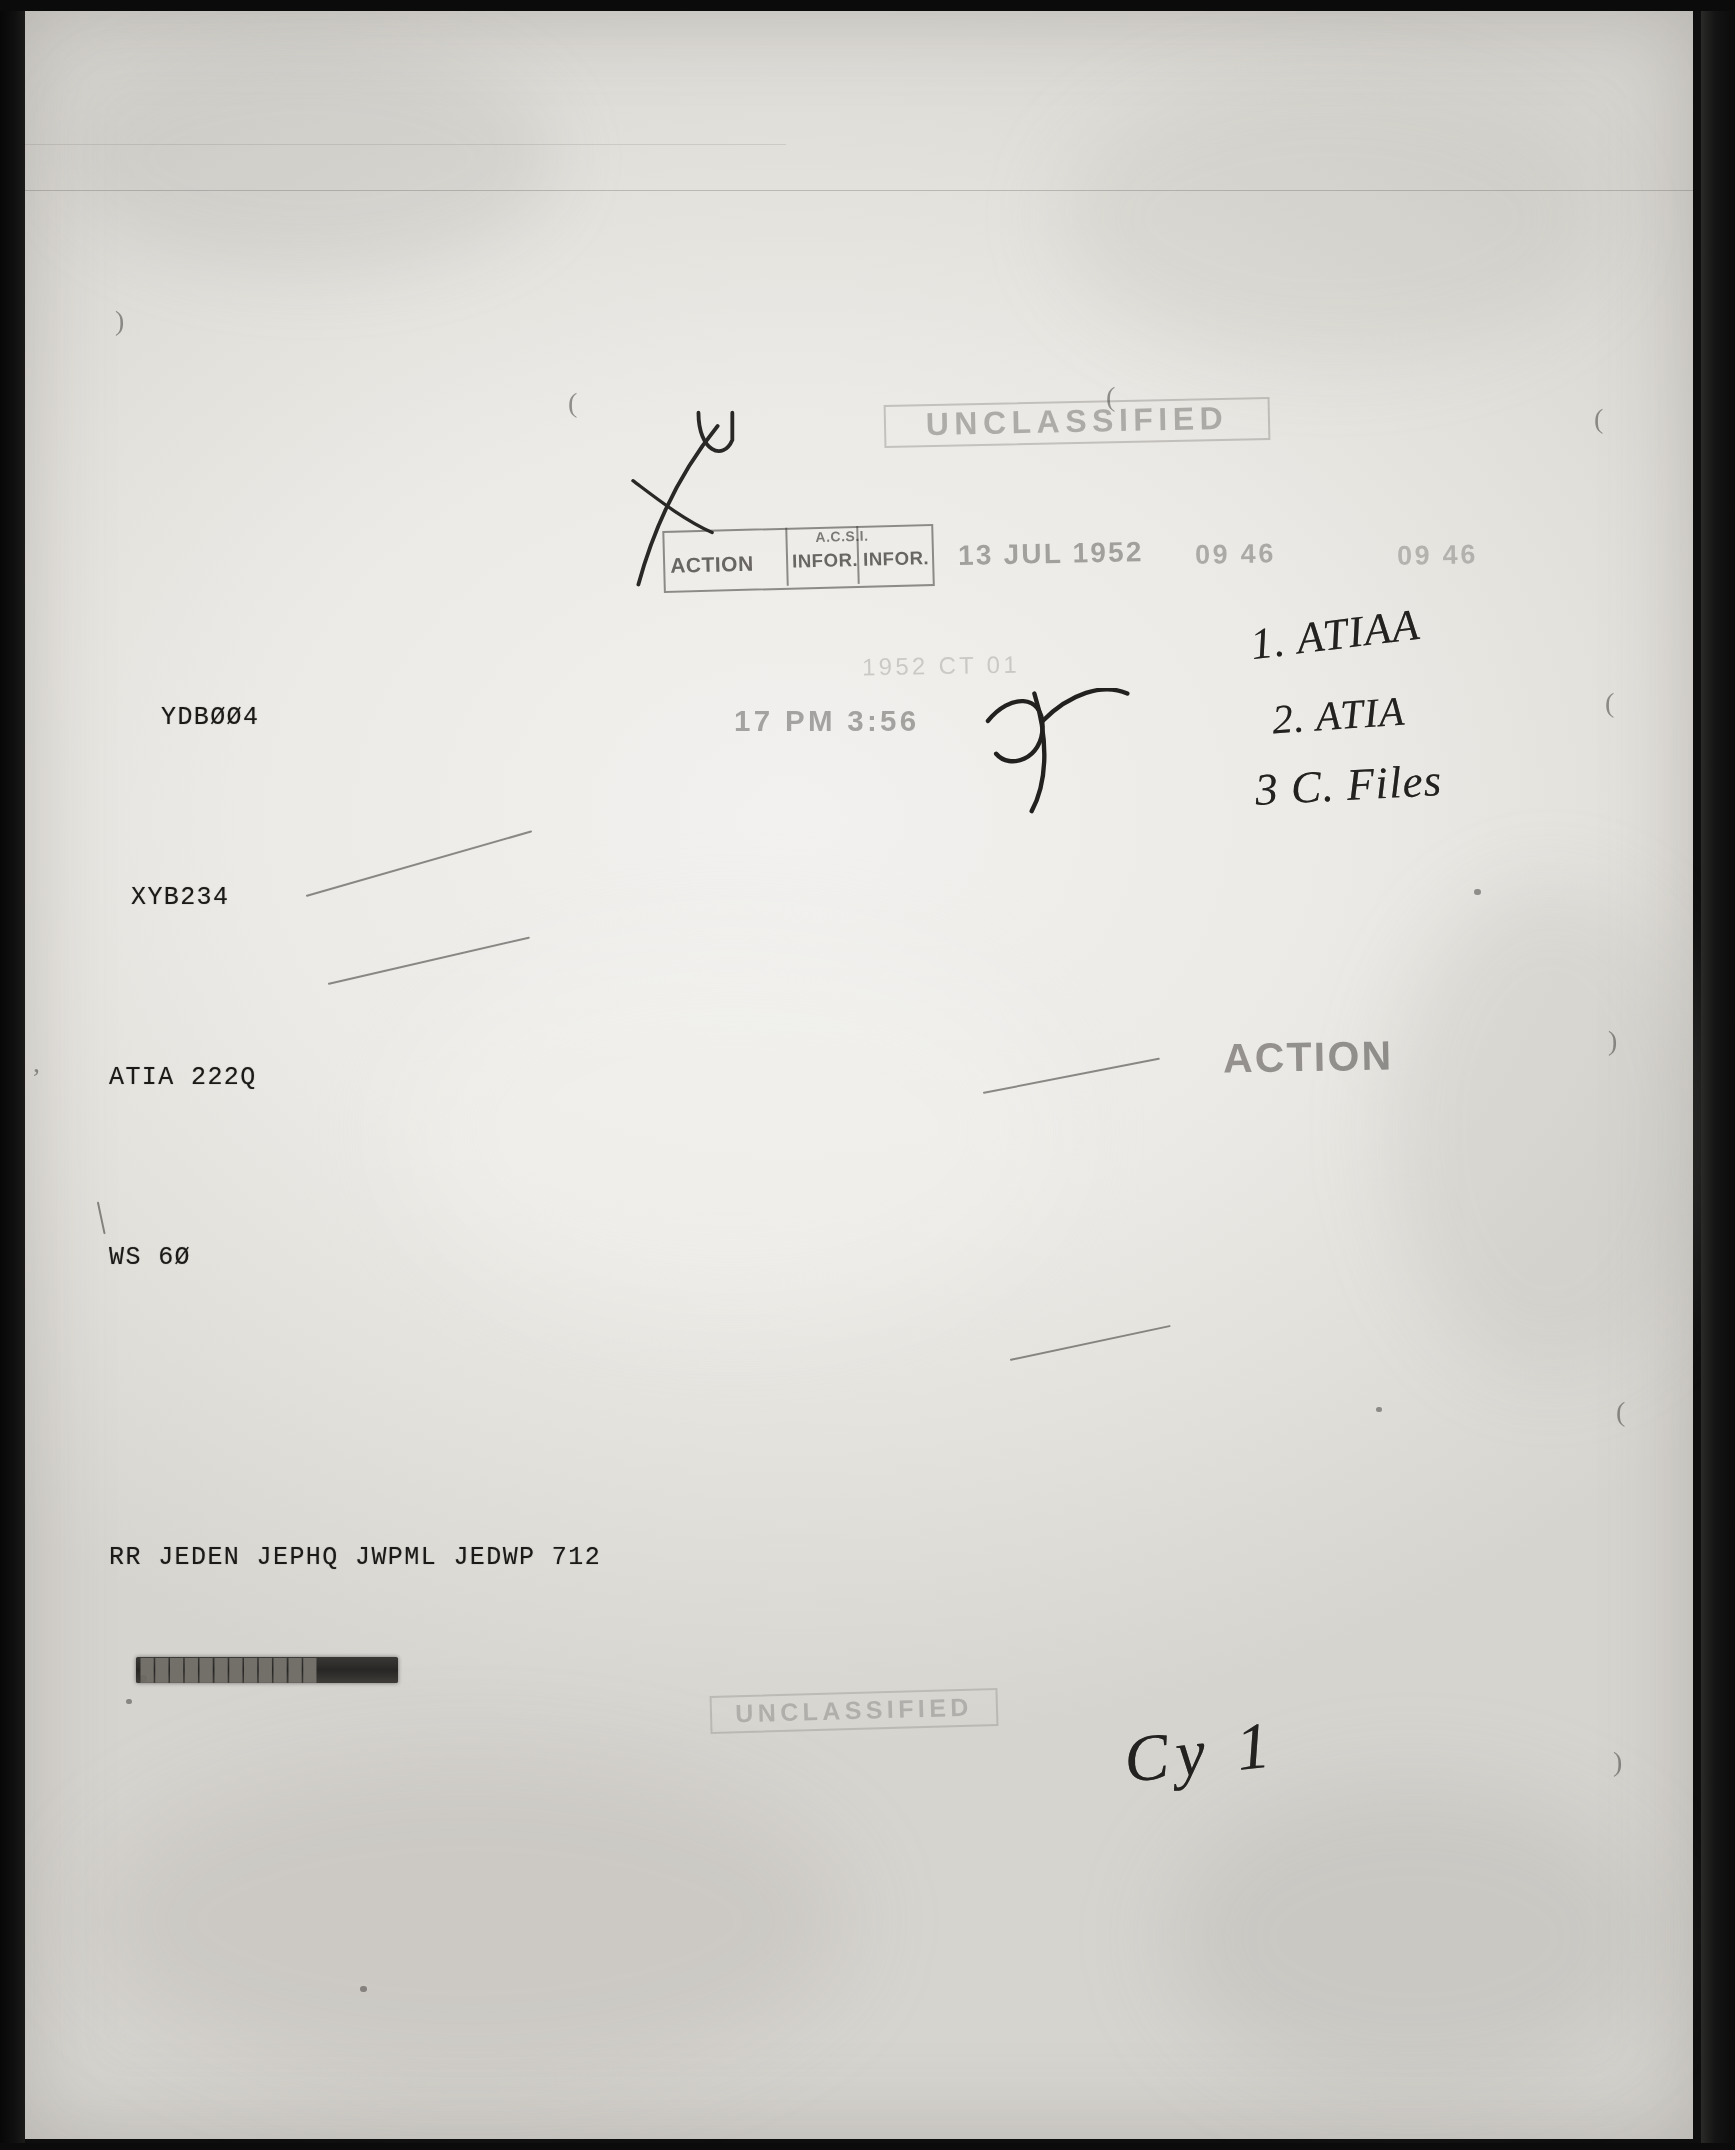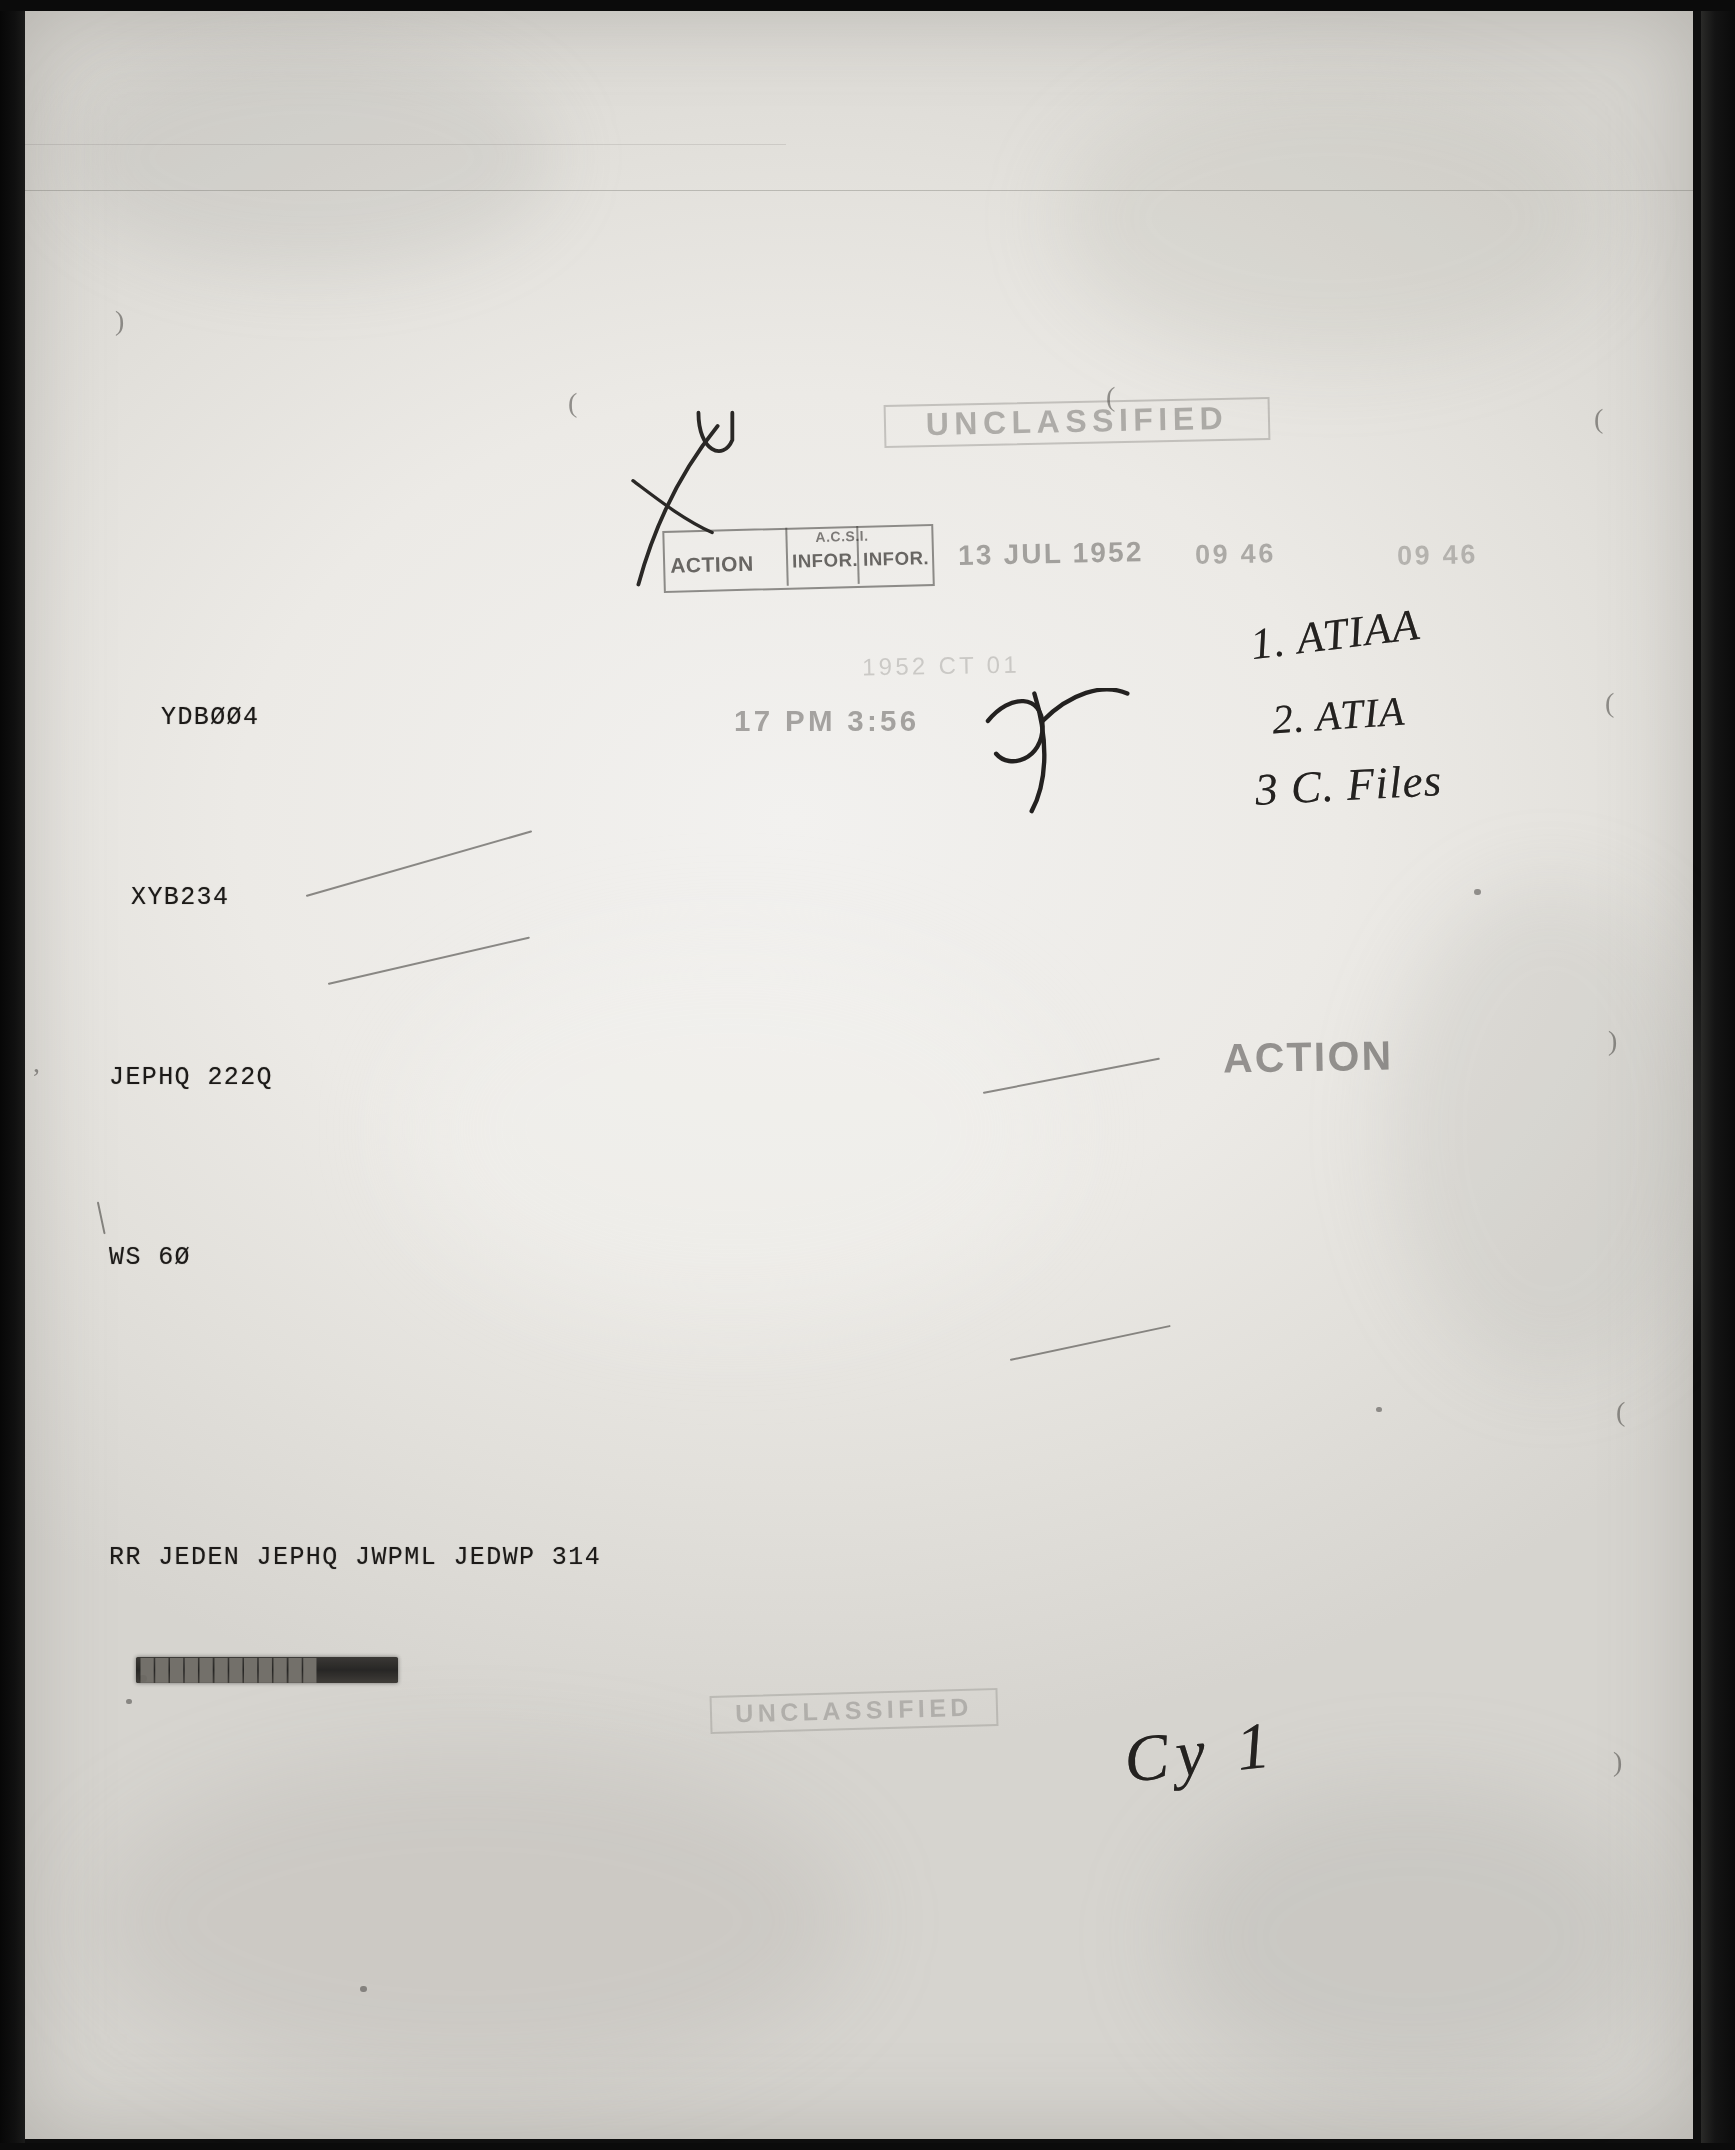--- a/index.html
+++ b/index.html
@@ -320,25 +320,25 @@
     <div class="speck" style="left:338px;  top:1976px; width:6.6px; height:6.6px;"></div>
     <div class="speck" style="left:117px;  top:1665px; width:7.6px; height:7.6px;"></div>
     <div class="speck" style="left:104px;  top:1689px; width:5.5px; height:5.5px;"></div>
   </div>
 
   <div id="tty">
 
     
     <div class="tline indent1"><span class="txt">YDBØØ4</span></div>
     <div class="tline indent2"><span class="txt">XYB234</span></div>
-    <div class="tline"><span class="txt">JEPHQ 222Q</span></div>
+    <div class="tline"><span class="txt">ATIA 222Q</span></div>
     <div class="tline"><span class="txt">WS 6Ø</span></div>
 
     
-    <div class="tline"><span class="txt">RR JEDEN JEPHQ JWPML JEDWP 314</span></div>
+    <div class="tline"><span class="txt">RR JEDEN JEPHQ JWPML JEDWP 712</span></div>
     
     
     
     
     
     
     
 
     
     

